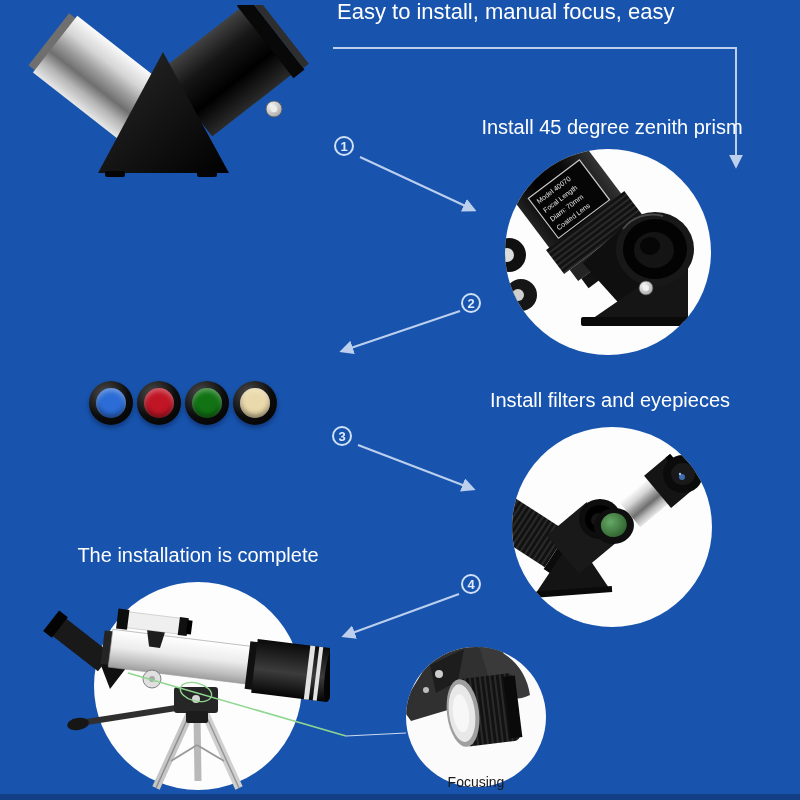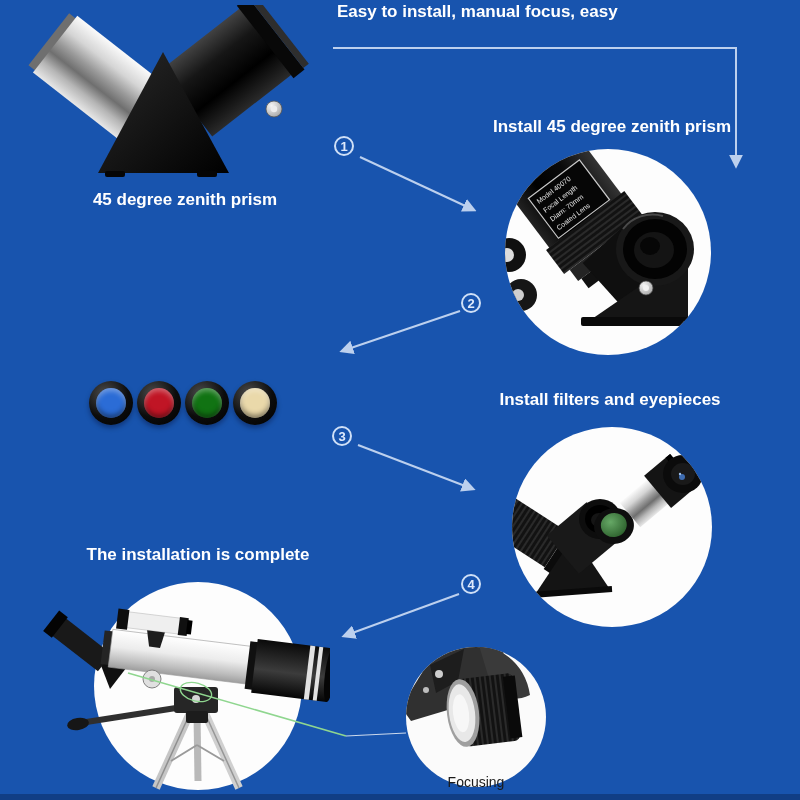--- a/index.html
+++ b/index.html
@@ -3,25 +3,25 @@
 <meta charset="utf-8">
 <style>
   html,body{margin:0;padding:0;}
   #stage{
     position:relative;width:800px;height:800px;overflow:hidden;
     background:#1854ae;
     font-family:"Liberation Sans", sans-serif;
   }
   .abs{position:absolute;}
   .heading{
-    color:#ffffff;font-weight:700;font-size:17px;line-height:22px;
+    color:#ffffff;font-weight:400;font-size:20px;line-height:22px;
     text-align:center;white-space:nowrap;
   }
   .tagline{
-    color:#ffffff;font-weight:700;font-size:17px;line-height:22px;
+    color:#ffffff;font-weight:400;font-size:22px;line-height:22px;
     white-space:nowrap;
   }
   .step-badge{
     width:20px;height:20px;border:2px solid #cfe0f7;border-radius:50%;
     color:#dfeafc;font-size:13px;font-weight:700;
     display:flex;align-items:center;justify-content:center;
     box-sizing:border-box;
   }
   .filter-row{display:flex;gap:4px;}
   .filter-cell{
@@ -270,21 +270,20 @@
     <line x1="460" y1="311" x2="342" y2="351" stroke="#bcd0ee" stroke-width="2" marker-end="url(#ah)"></line>
     <line x1="358" y1="445" x2="473" y2="489" stroke="#bcd0ee" stroke-width="2" marker-end="url(#ah)"></line>
     <line x1="459" y1="594" x2="344" y2="636" stroke="#bcd0ee" stroke-width="2" marker-end="url(#ah)"></line>
     <ellipse cx="196" cy="692" rx="16" ry="9" fill="none" stroke="#8fd68f" stroke-width="1.4" transform="rotate(15 196 692)"></ellipse>
     <line x1="128" y1="673" x2="346" y2="736" stroke="#8fd68f" stroke-width="1.6"></line>
     <line x1="346" y1="736" x2="406" y2="733" stroke="#ccd9ec" stroke-width="1.2"></line>
   </svg>
 
   <div class="abs tagline" style="left:337px;top:1px">Easy to install, manual focus, easy</div>
 
-  <div class="abs heading" style="left:35px;top:189px;width:300px">45 degree zenith prism</div>
   <div class="abs heading" style="left:462px;top:116px;width:300px">Install 45 degree zenith prism</div>
   <div class="abs heading" style="left:460px;top:389px;width:300px">Install filters and eyepieces</div>
   <div class="abs heading" style="left:48px;top:544px;width:300px">The installation is complete</div>
 
   <div class="abs focus-label" style="left:416px;top:737px;width:120px">
     <div>Focusing</div>
     <div>manual</div>
   </div>
 
   <div class="abs step-badge" style="left:334px;top:136px">1</div>

